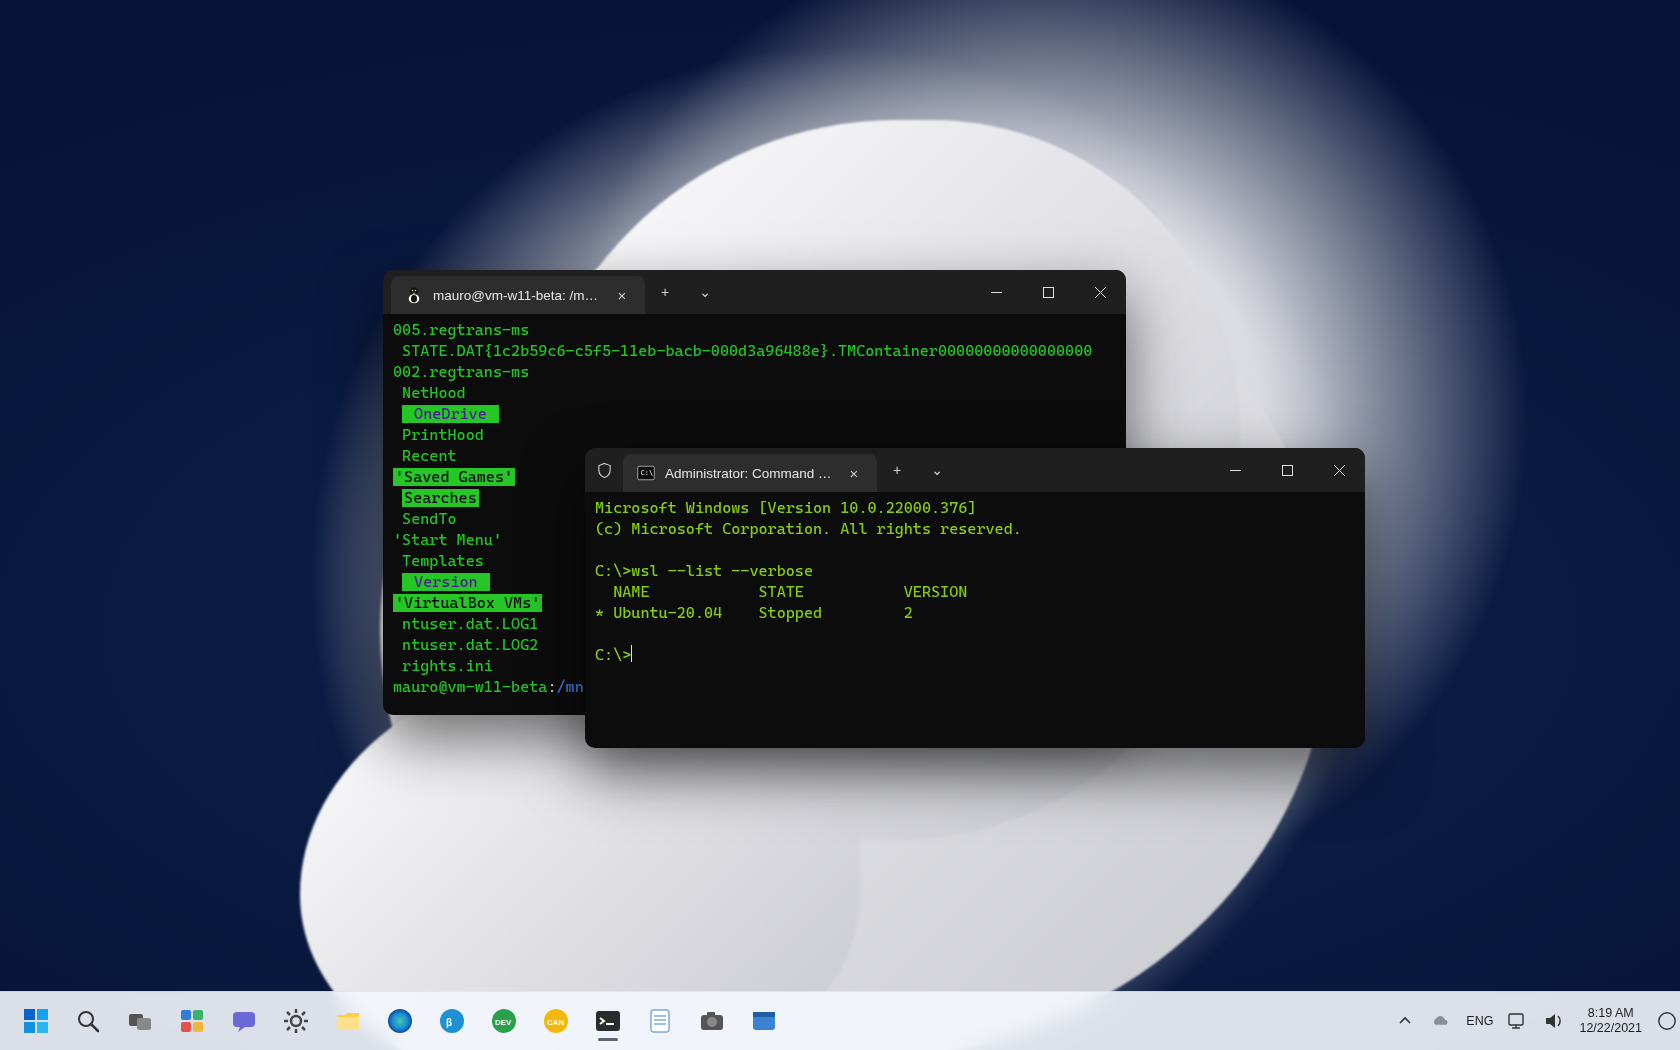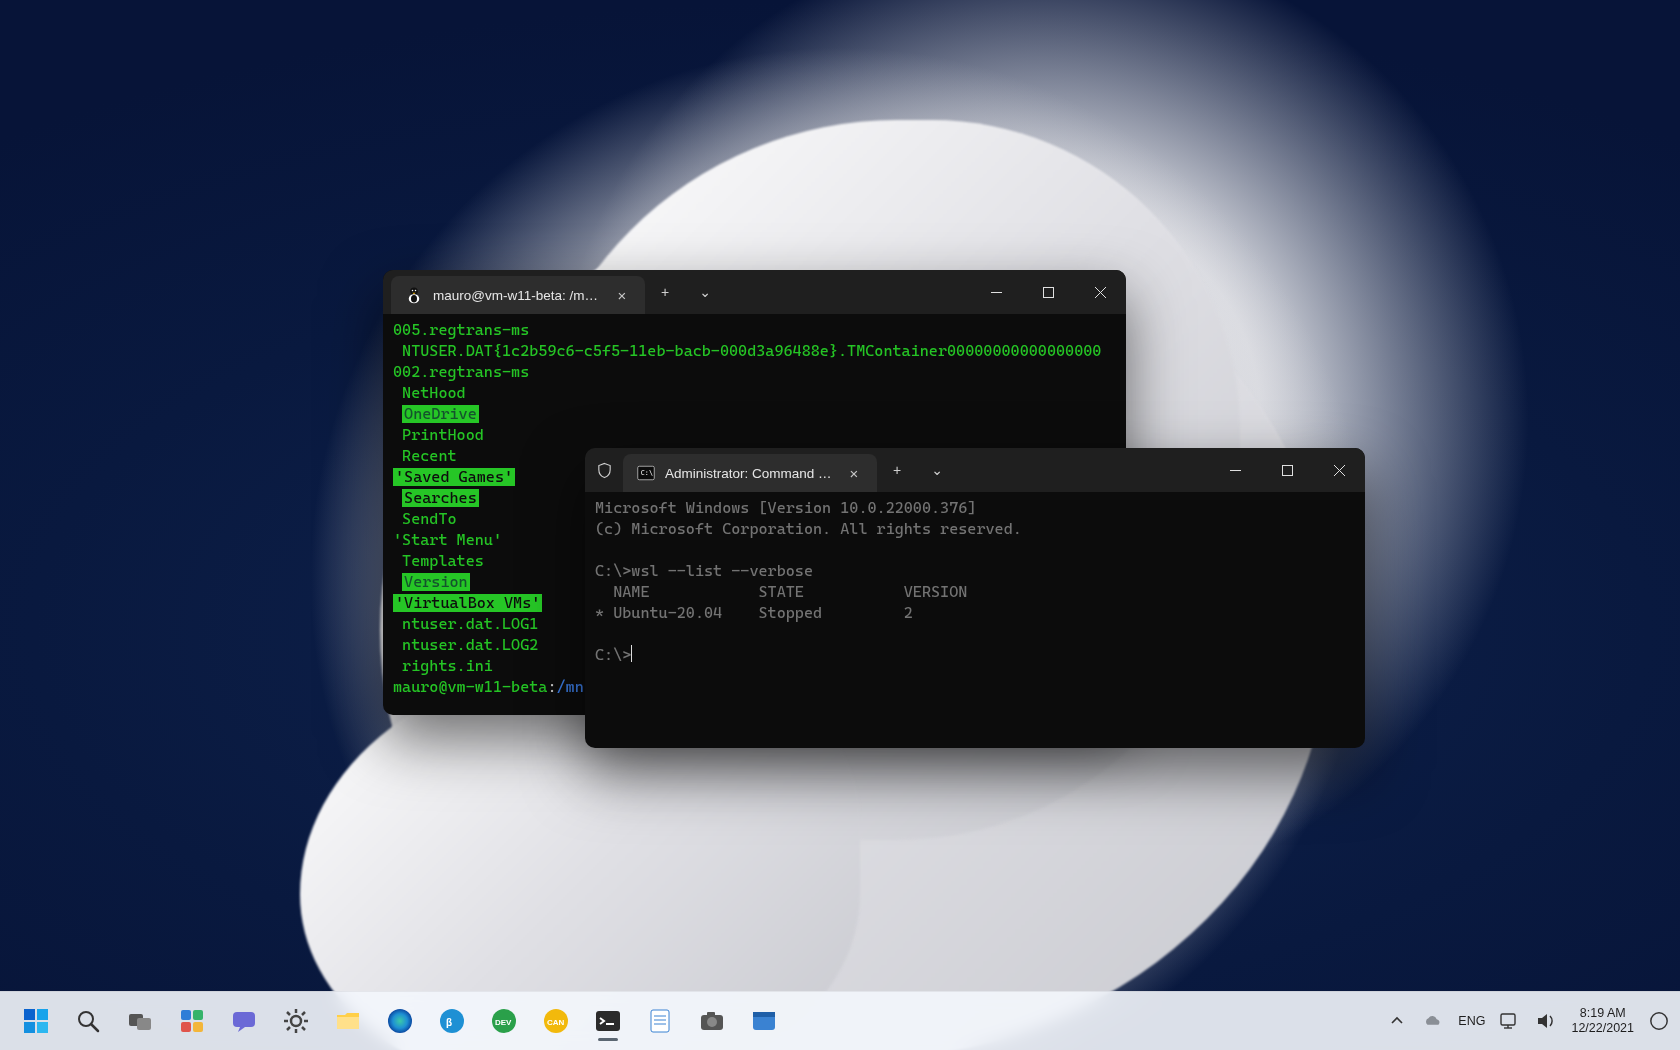--- a/index.html
+++ b/index.html
@@ -58,29 +58,29 @@
   .win-controls { display:flex; }
   .win-controls .wc { width:52px; display:flex; align-items:center; justify-content:center; color:#e0e0e0; }
   .win-controls .wc svg{width:11px;height:11px;}
   .shield-box{ width:38px; display:flex; align-items:center; justify-content:center; color:#d0d0d0;}
   .term-body {
     flex:1;
     padding: 6px 10px 10px 10px;
     font-family: "Cascadia Mono","Consolas",monospace;
     font-size: 15.5px;
     line-height: 21px;
-    color: #737373;
+    color: #84cc16;
     white-space: pre;
     overflow: hidden;
   }
   
   #win-wsl .term-body { color:#25c425; }
   .fg-blue { color:#3a7ae0; }
   .hl-green { background:#26c626; color:#0d0d0d; padding:0 2px;}
-  .hl-blue  { background:#26c626; color:#14532d; padding:0 2px;}
+  .hl-blue  { background:#26c626; color:#4c1d95; padding:0 12px;}
   .fg-grey  { color:#cfcfcf; }
   .cursor   { display:inline-block; width:1px; height:17px; background:#dcdcdc; vertical-align:-2px; animation:blink 1s steps(1) infinite;}
   @keyframes blink{50%{opacity:0;}}
   
   .taskbar {
     position:absolute; left:0; right:0; bottom:0;
     height:58px;
     background: rgba(243,246,252,.90);
     backdrop-filter: blur(8px);
     border-top:1px solid rgba(0,0,0,.06);
@@ -91,21 +91,21 @@
     width:44px; height:44px; border-radius:6px;
     display:flex; align-items:center; justify-content:center;
     position:relative;
   }
   .taskbar .tb-item svg{ width:28px; height:28px;}
   .taskbar .tb-item.active::after{
     content:""; position:absolute; bottom:2px; left:50%; transform:translateX(-50%);
     width:20px; height:3.5px; border-radius:3px; background:#5b6672;
   }
   .taskbar .tray {
-    position:absolute; right:10px; height:100%;
+    position:absolute; right:2px; height:100%;
     display:flex; align-items:center; gap:14px;
     color:#1e1e1e; font-size:12.5px;
   }
   .taskbar .tray .tray-icon{ display:flex; align-items:center; justify-content:center; width:22px; height:22px;}
   .taskbar .tray .clock { text-align:center; line-height:15px; font-size:12.5px;}
   .tux-icon{ width:18px; height:18px; }
   .cmd-icon{ width:18px; height:18px; }
 </style>
 </head>
 <body>
@@ -150,21 +150,21 @@
           </svg>
       </div>
       <div class="wc close">
         <svg viewBox="0 0 11 11">
             <path d="M0 0 L11 11 M11 0 L0 11" stroke="#e0e0e0" stroke-width="1"></path>
           </svg>
       </div>
     </div>
   </div>
   <div class="term-body"><span>005.regtrans-ms</span>
-<span> NTUSER.DAT{1c2b59c6-c5f5-11eb-bacb-000d3a96488e}.TMContainer00000000000000000</span>
+<span> STATE.DAT{1c2b59c6-c5f5-11eb-bacb-000d3a96488e}.TMContainer00000000000000000</span>
 <span>002.regtrans-ms</span>
 <span> NetHood</span>
  <span class="hl-blue">OneDrive</span>
 <span> PrintHood</span>
 <span> Recent</span>
 <span class="hl-green">'Saved Games'</span>
  <span class="hl-green">Searches</span>
 <span> SendTo</span>
 <span>'Start Menu'</span>
 <span> Templates</span>

